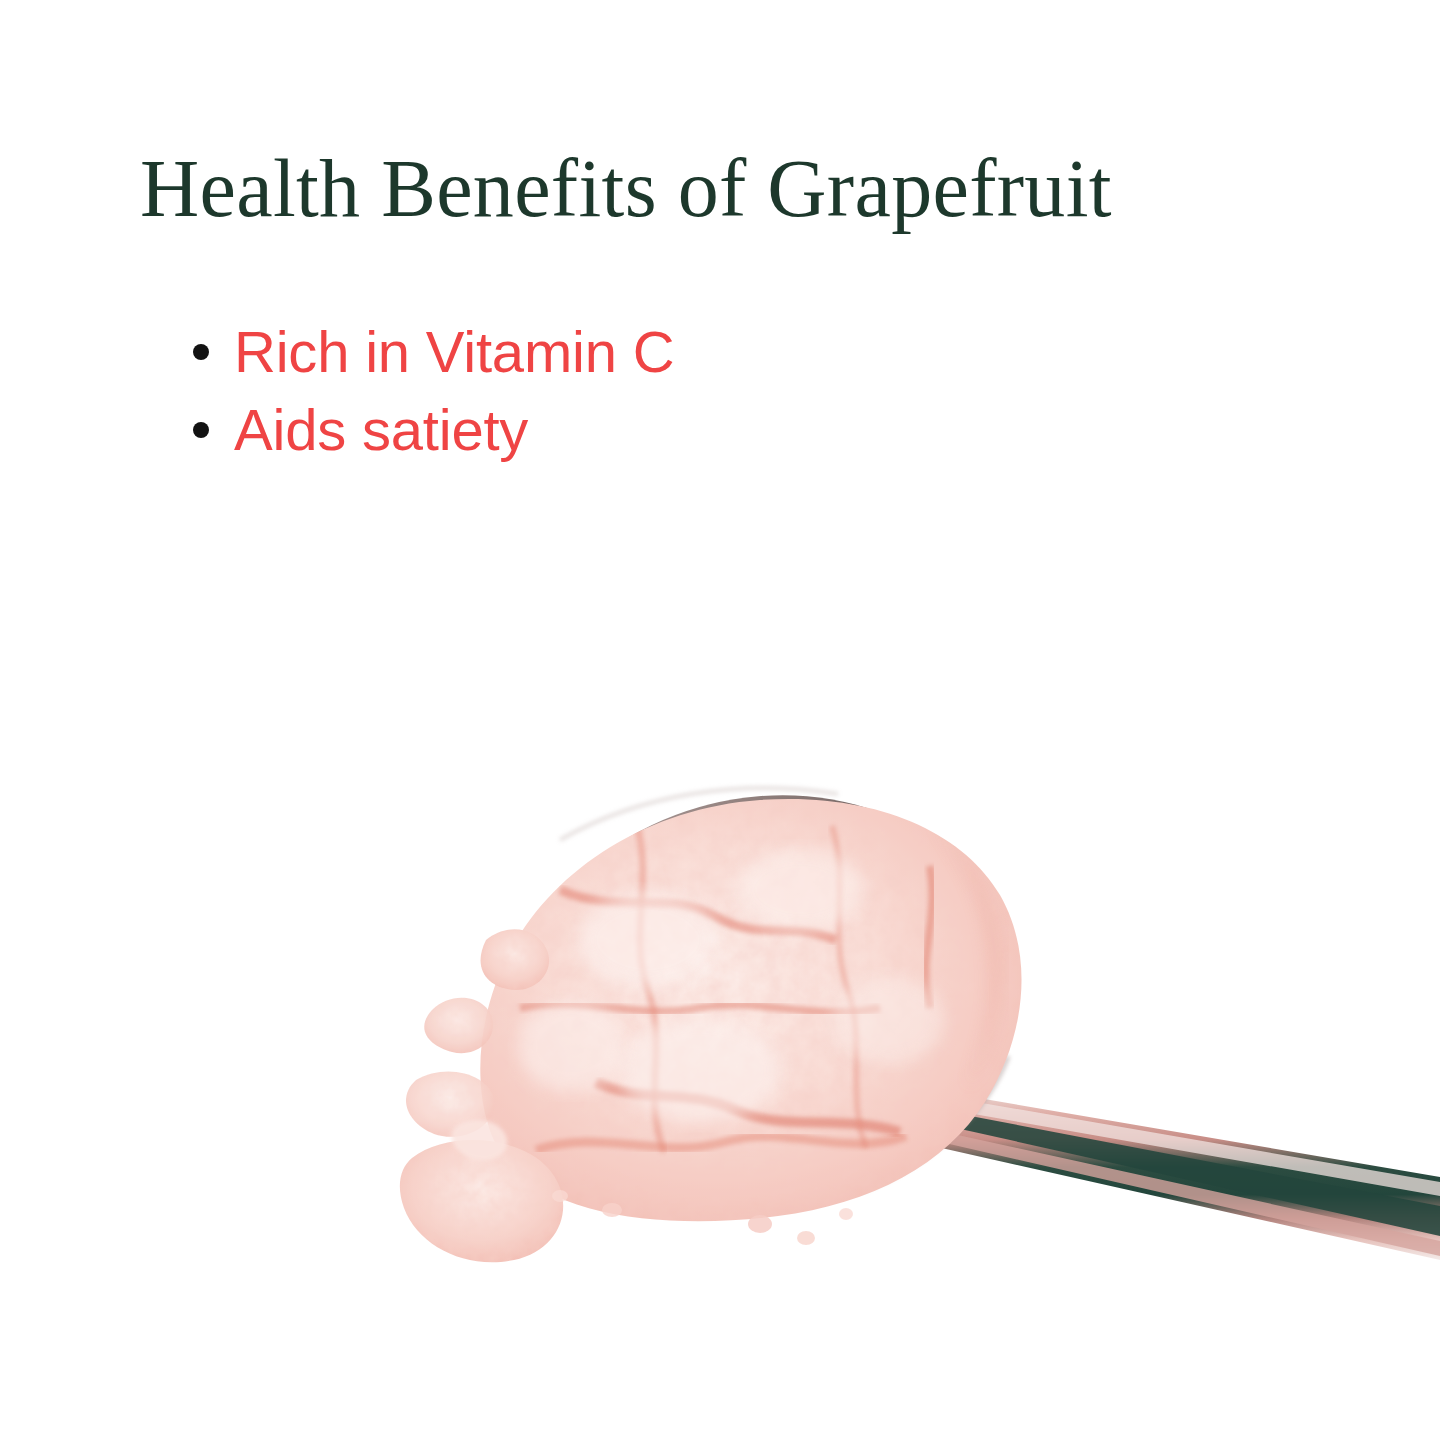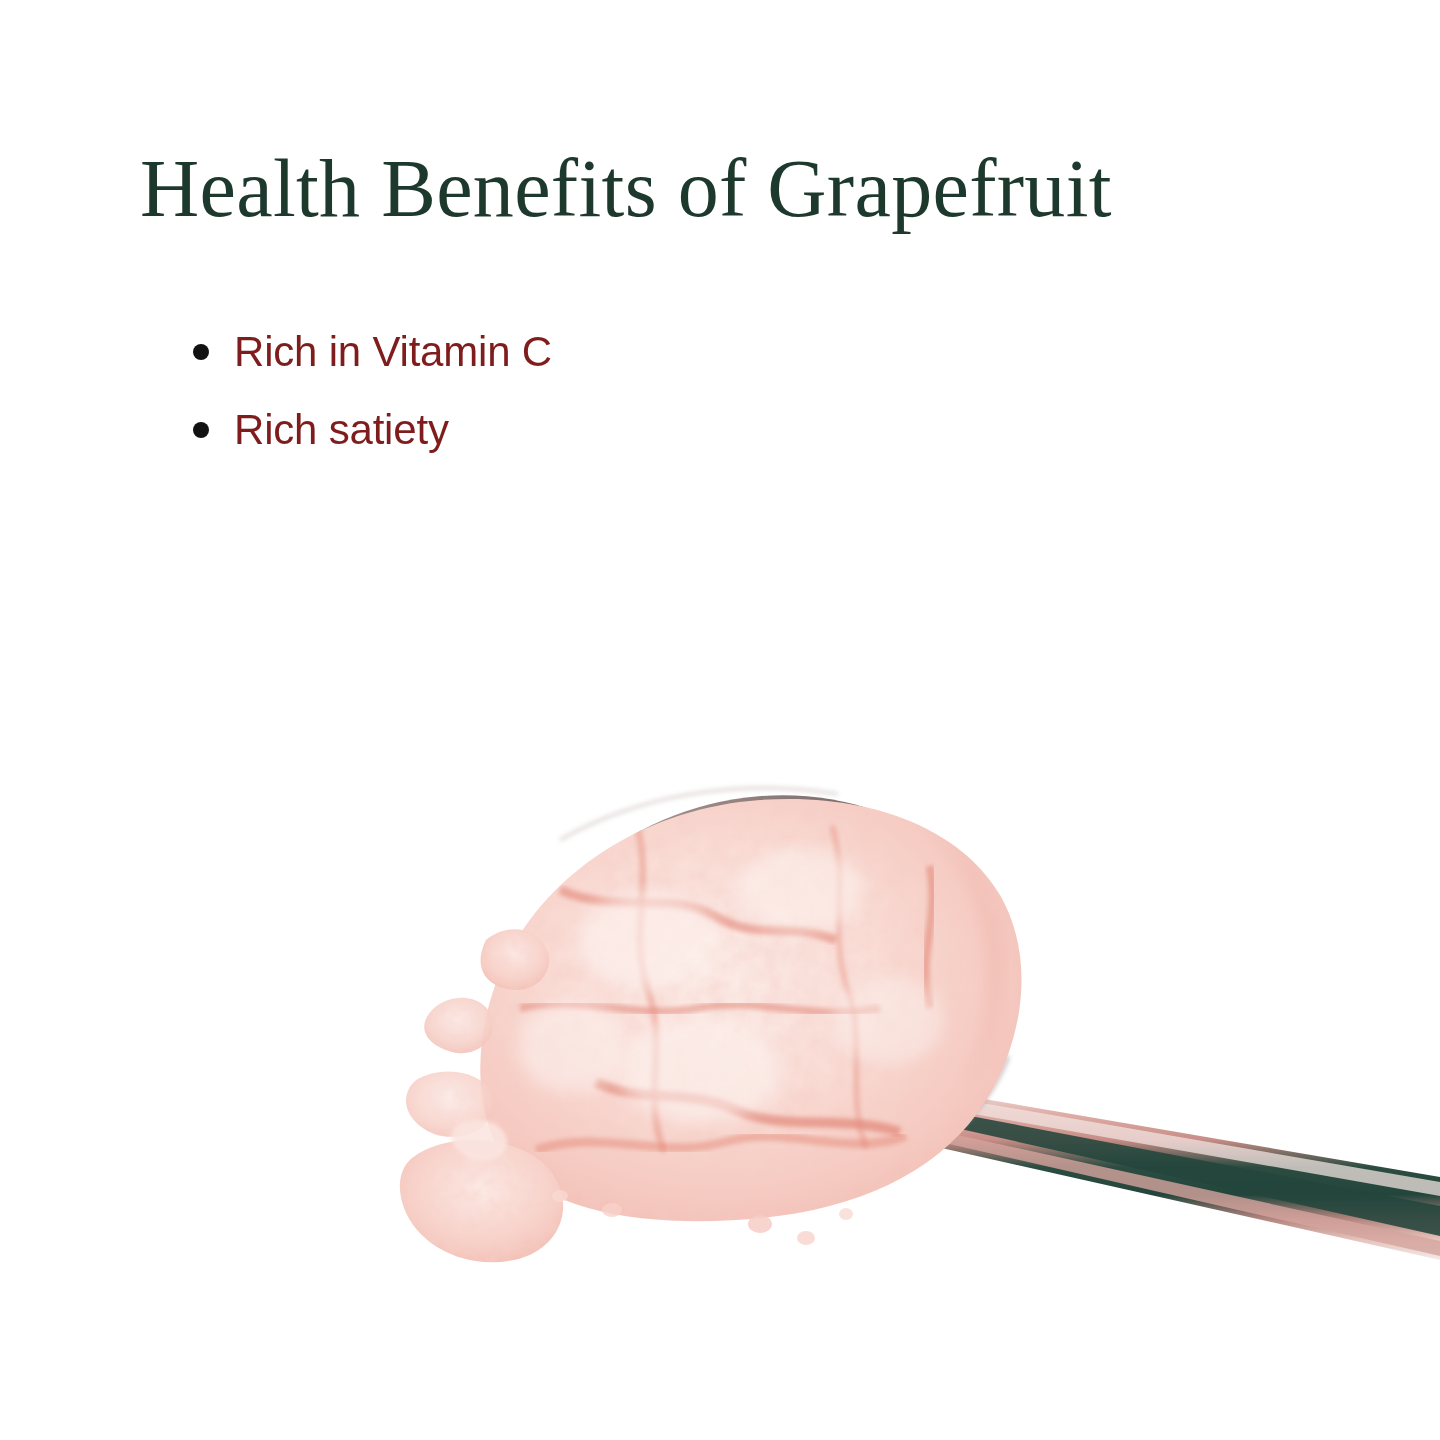--- a/index.html
+++ b/index.html
@@ -41,22 +41,22 @@
     margin: 0;
     padding: 0;
     list-style: none;
     width: 1100px;
   }
   #benefits-list li {
     position: relative;
     height: 78px;
     line-height: 78px;
     padding-left: 44px;
-    font-size: 42px;
-    color: #7f1d1d;
+    font-size: 58px;
+    color: #ef4444;
     white-space: nowrap;
     letter-spacing: -0.2px;
   }
   #benefits-list li .bullet-dot {
     position: absolute;
     left: 3px;
     top: 50%;
     margin-top: -8px;
     width: 16px;
     height: 16px;
@@ -82,21 +82,21 @@
 
   <h1 id="page-title">Health Benefits of Grapefruit</h1>
 
   <ul id="benefits-list">
     <li>
       <span class="bullet-dot"></span>
       <span>Rich in Vitamin C</span>
     </li>
     <li>
       <span class="bullet-dot"></span>
-      <span>Rich satiety</span>
+      <span>Aids satiety</span>
     </li>
   </ul>
 
   <div id="product-photo" aria-label="Metal spoon heaped with pale pink grapefruit powder on a white background">
     <svg viewBox="0 0 1440 640" xmlns="http://www.w3.org/2000/svg" role="img">
       <defs>
 
         <linearGradient id="bowlMetal" x1="0" y1="0" x2="1" y2="1">
           <stop offset="0%" stop-color="#e7dedc"></stop>
           <stop offset="30%" stop-color="#f6f2f1"></stop>

